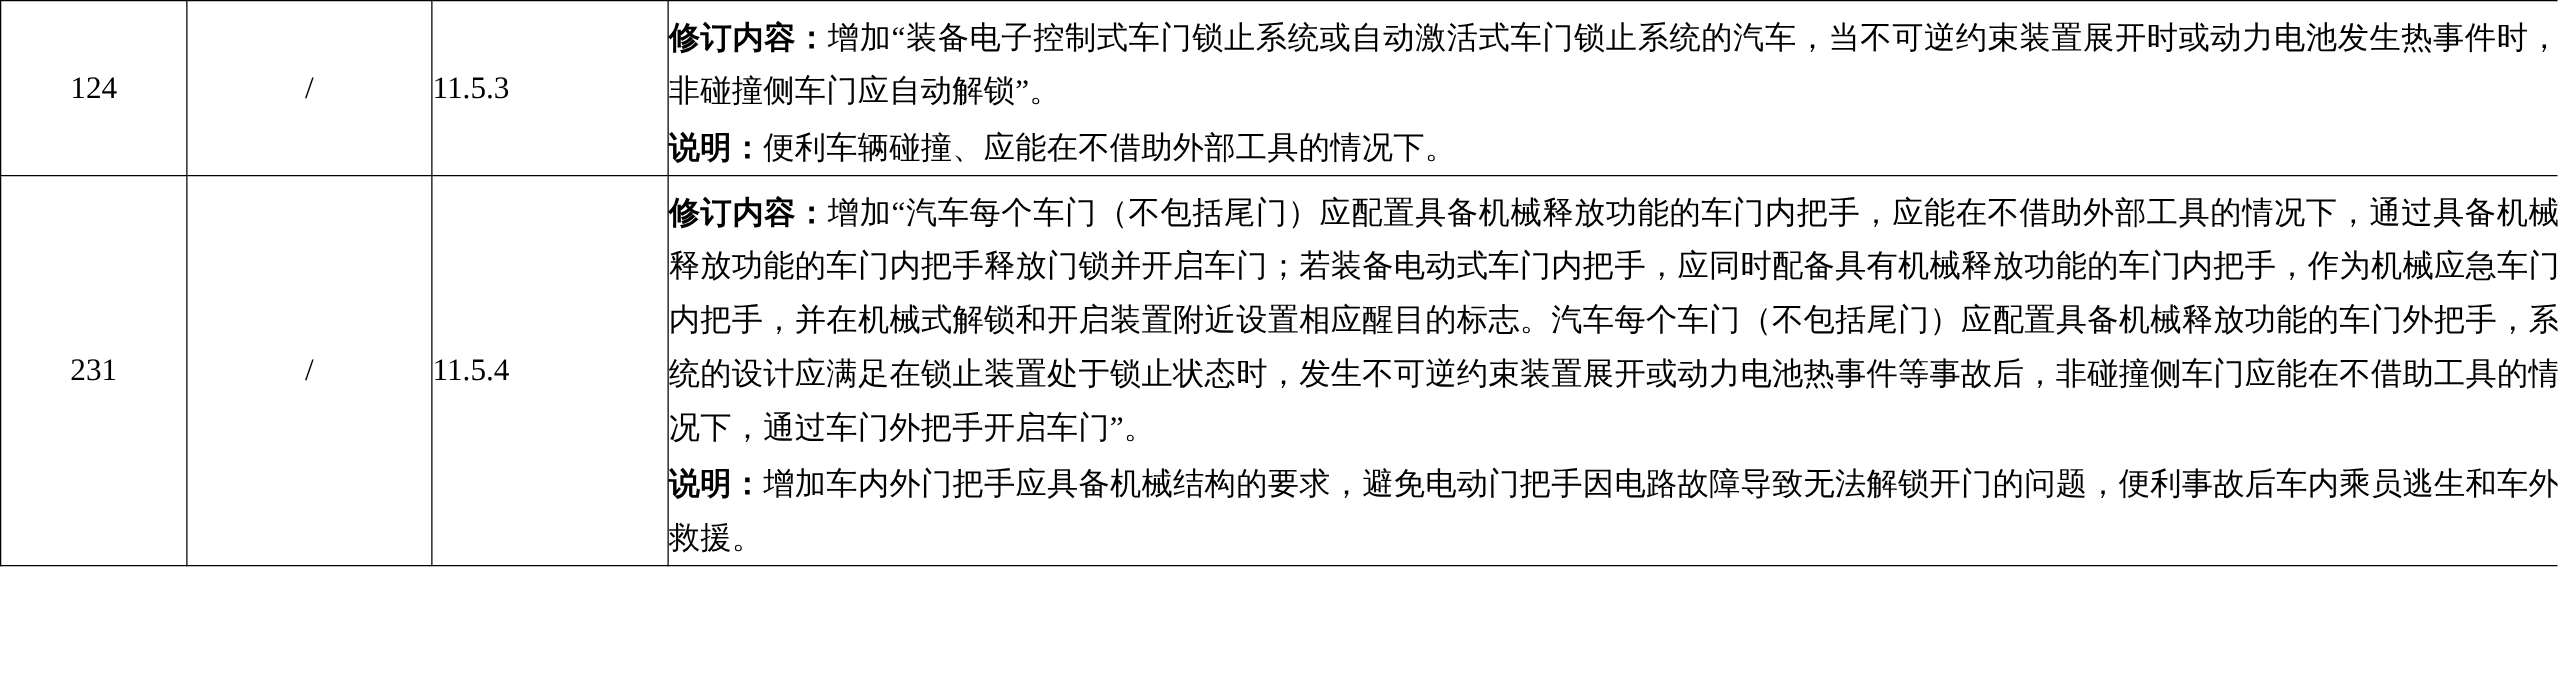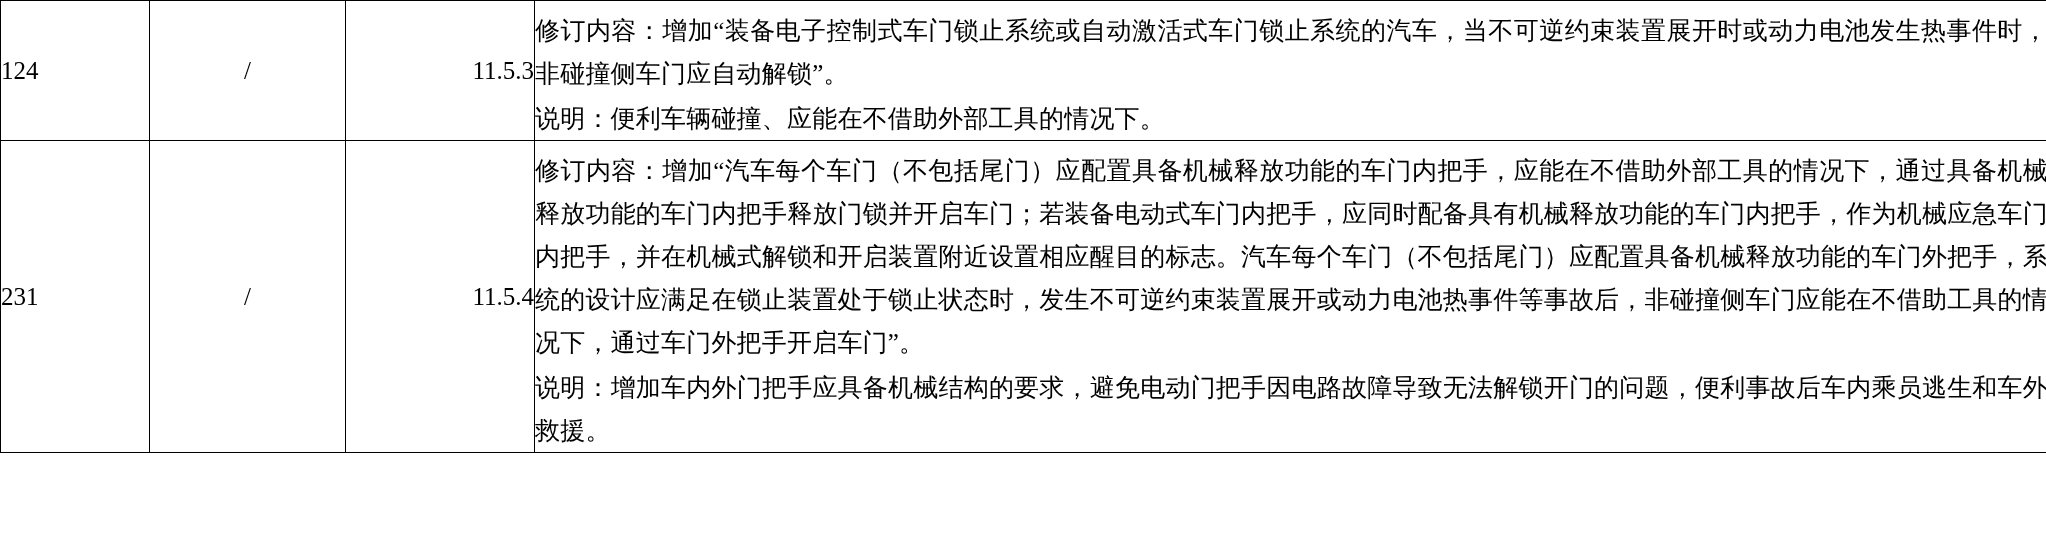--- a/index.html
+++ b/index.html
@@ -26,29 +26,30 @@
     table-layout: fixed;
     font-size: 25px;
   }
   table.revision-table td {
     border: 1px solid #000000;
     vertical-align: middle;
     padding: 0;
   }
   td.col-index {
     width: 148px;
+    text-align: center;
     margin-top: 11px;
   }
   td.col-slash {
     width: 195px;
     text-align: center;
   }
   td.col-clause {
     width: 188px;
-    text-align: right;
+    text-align: left;
   }
   td.col-content {
     width: 1513px;
     text-align: left;
     vertical-align: top;
     padding: 9px 14px 10px 12px;
   }
   .cell-num, .cell-slash, .cell-clause {
     display: block;
     line-height: 1.4;
@@ -58,21 +59,21 @@
     line-height: 1.72;
     text-align: justify;
     text-justify: inter-ideograph;
     font-size: 25px;
     letter-spacing: 0.2px;
   }
   .para + .para {
     margin-top: 2px;
   }
   .lead {
-    font-weight: normal;
+    font-weight: bold;
   }
   .row-124 .col-content { padding-top: 8px; }
   .row-125 .col-content { padding-top: 8px; }
 </style>
 </head>
 <body>
 
 <div class="sheet">
   <table class="revision-table">
     <tbody>

